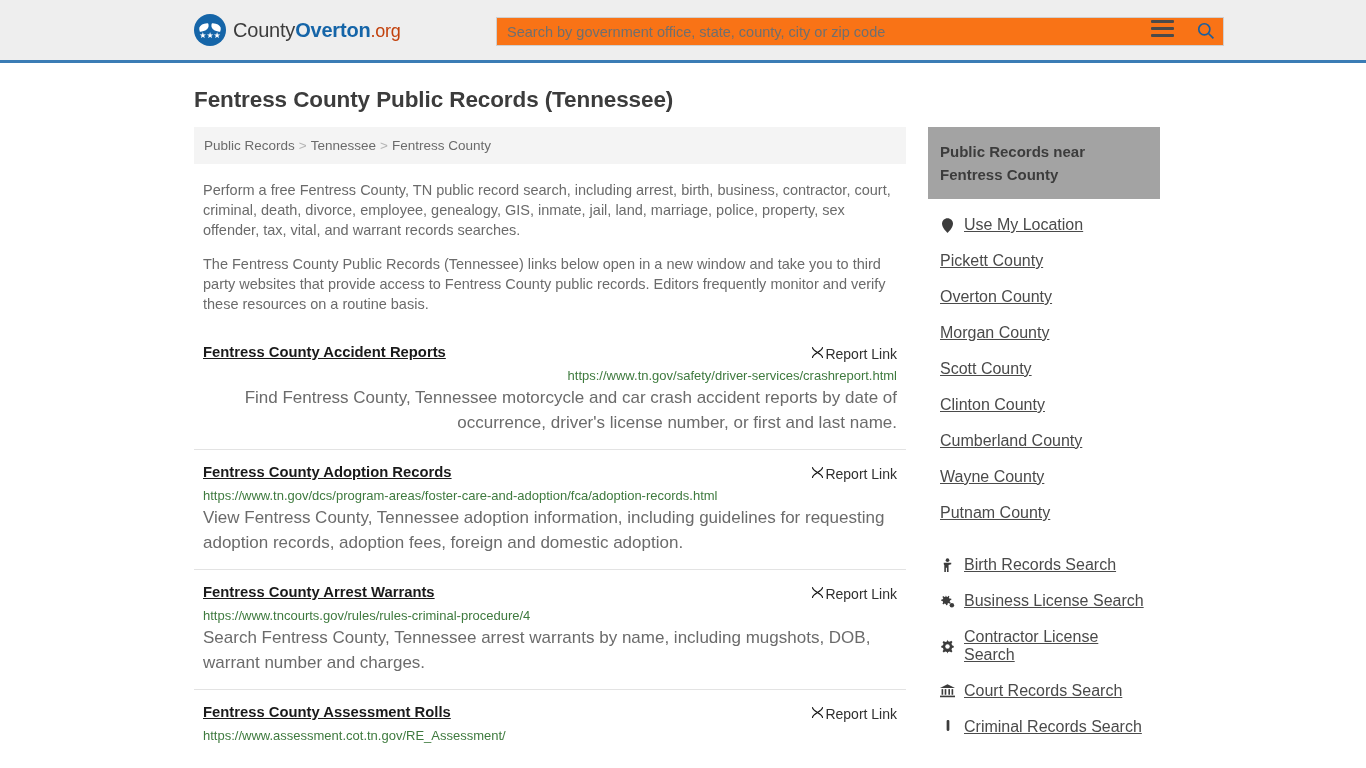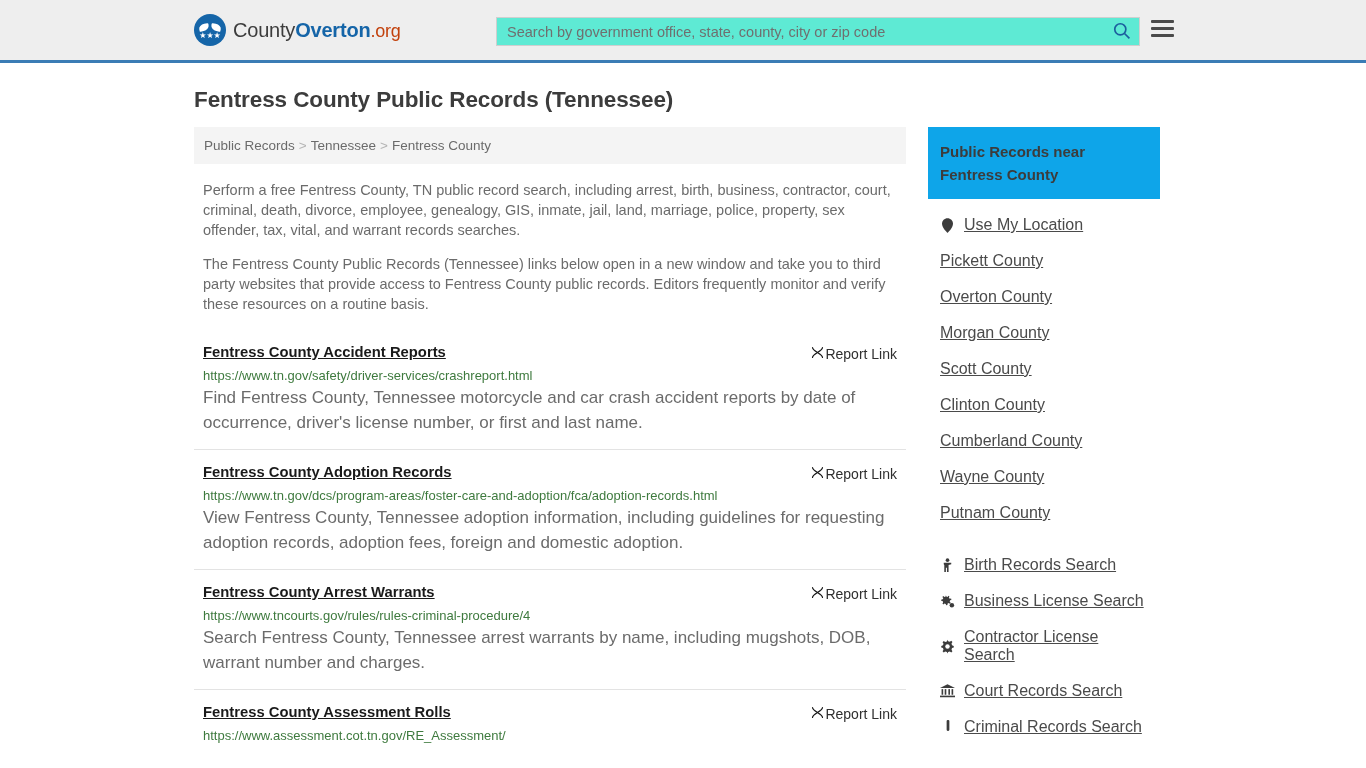--- a/index.html
+++ b/index.html
@@ -69,23 +69,23 @@
     white-space: nowrap;
   }
   .logo-text .b { color: #1565a8; font-weight: bold; }
   .logo-text .c { color: #3c3c3c; }
   .logo-text .org { font-size: 18px; color: #c2410c; }
 
   .search-wrap {
     position: absolute;
     left: 496px;
     top: 17px;
-    width: 644px;
+    width: 728px;
     height: 29px;
-    background: #5eead4;
+    background: #f97316;
     border: 1px solid #cfcfcf;
     display: flex;
     align-items: center;
   }
   .search-input {
     flex: 1;
     border: none;
     outline: none;
     height: 100%;
     padding: 0 10px;
@@ -155,21 +155,21 @@
   }
   .intro p.first { margin-top: 16px; }
   .intro a { color: #3c3c3c; text-decoration: underline; }
 
   
   .results { margin-top: 20px; }
   .result {
     border-top: 1px solid #e3e3e3;
     padding: 14px 9px 14px 9px;
   }
-  .result:first-child { border-top: none; padding-top: 10px; }
+  .result:first-child { border-top: none; padding-top: 10px; text-align: right; }
   .result-head {
     display: flex;
     align-items: flex-start;
     justify-content: space-between;
   }
   .result-title {
     font-size: 14.8px;
     font-weight: bold;
     color: #1a1a1a;
     text-decoration: underline;
@@ -193,21 +193,21 @@
   .result-desc {
     font-size: 17px;
     line-height: 25px;
     color: #6b6b6b;
     margin-top: 2px;
   }
 
   
   .side-box { margin-bottom: 8px; }
   .side-header {
-    background: #0ea5e9;
+    background: #a3a3a3;
     padding: 13px 12px;
     font-size: 15px;
     font-weight: bold;
     color: #3c3c3c;
     line-height: 23px;
   }
   .side-list { padding: 8px 0 0 0; }
   .side-item {
     display: flex;
     align-items: center;

